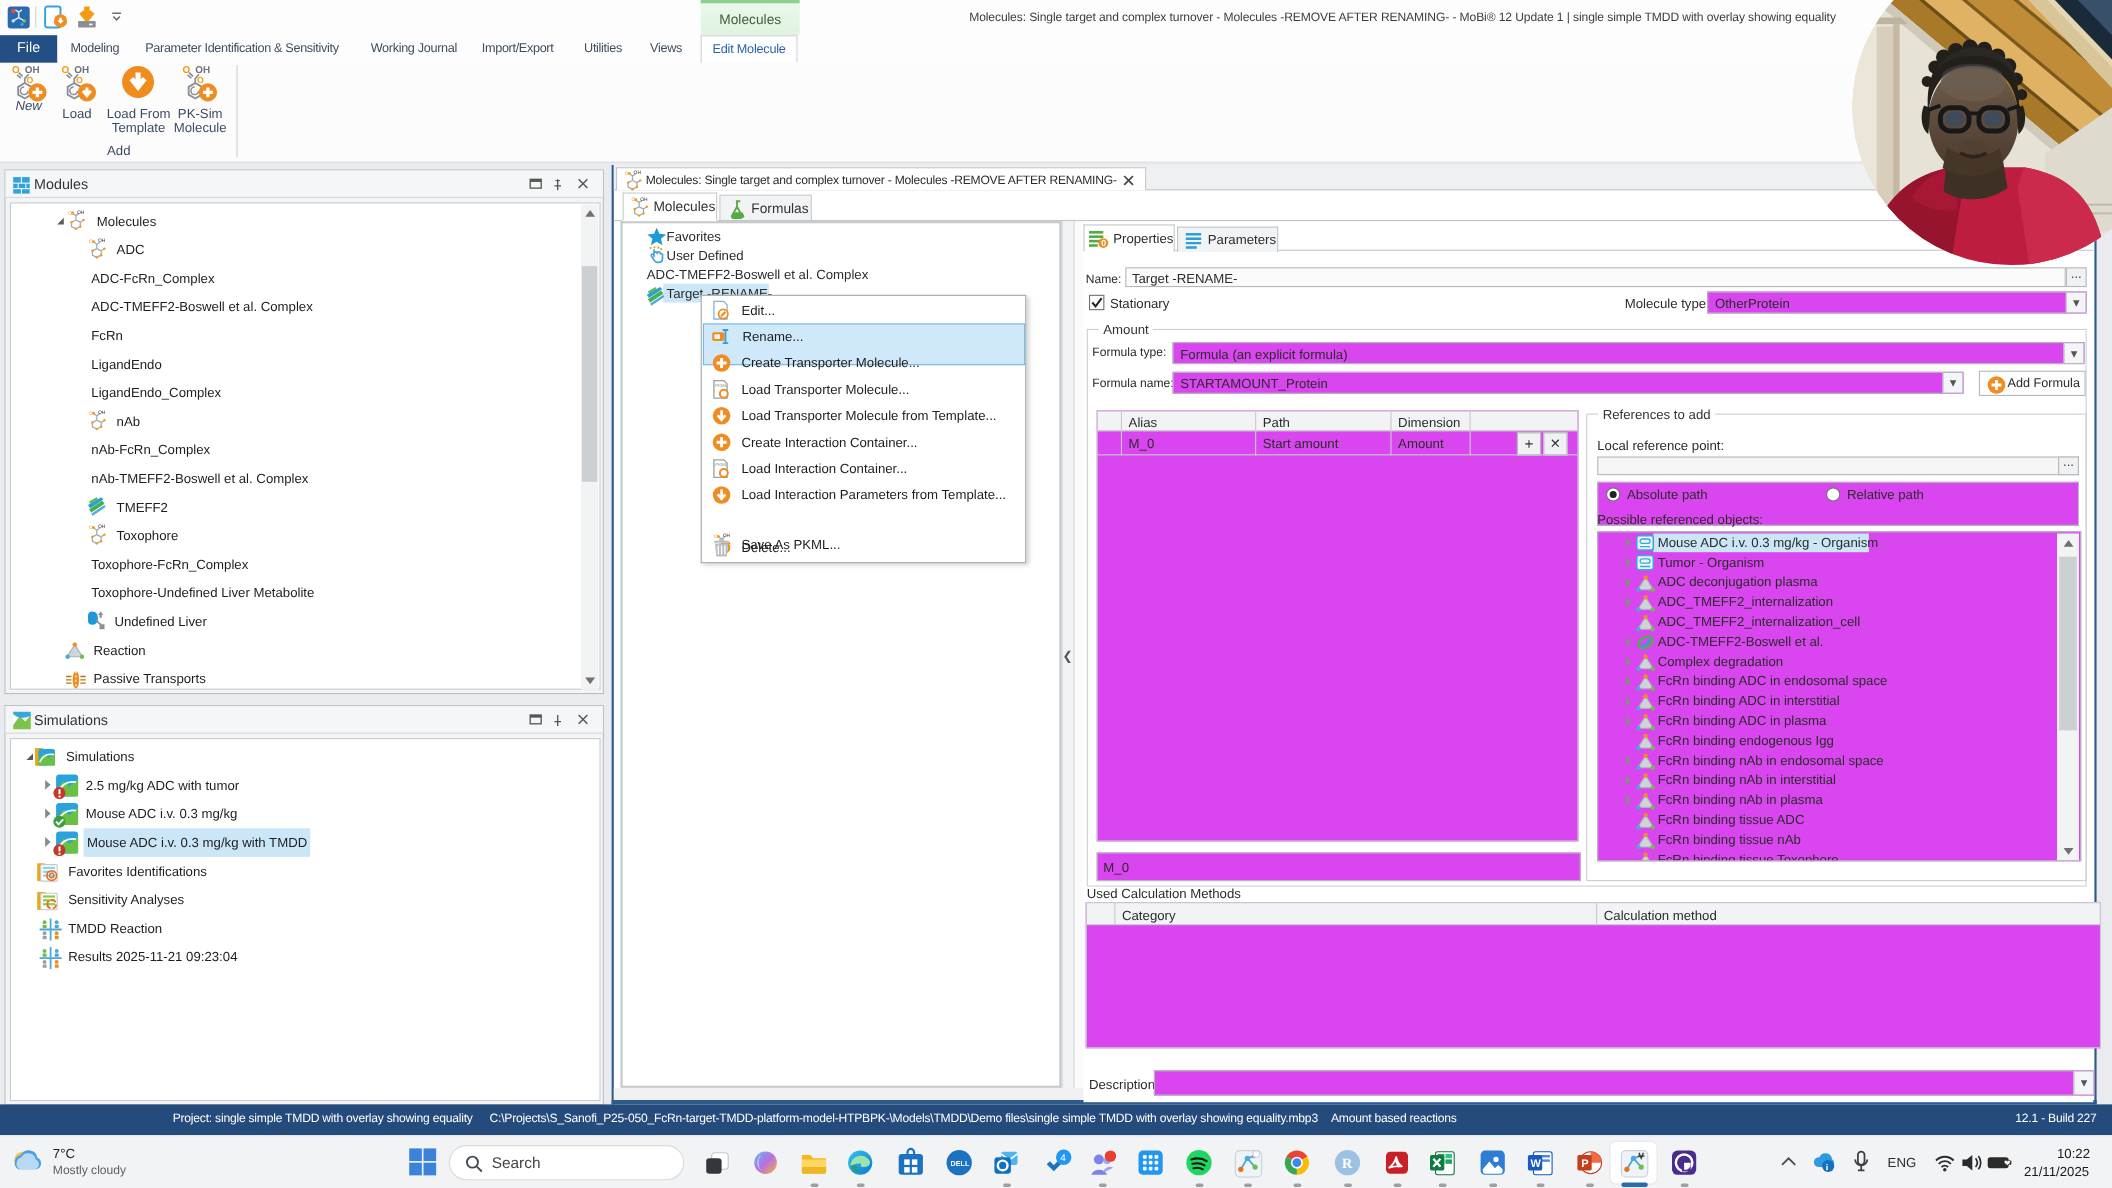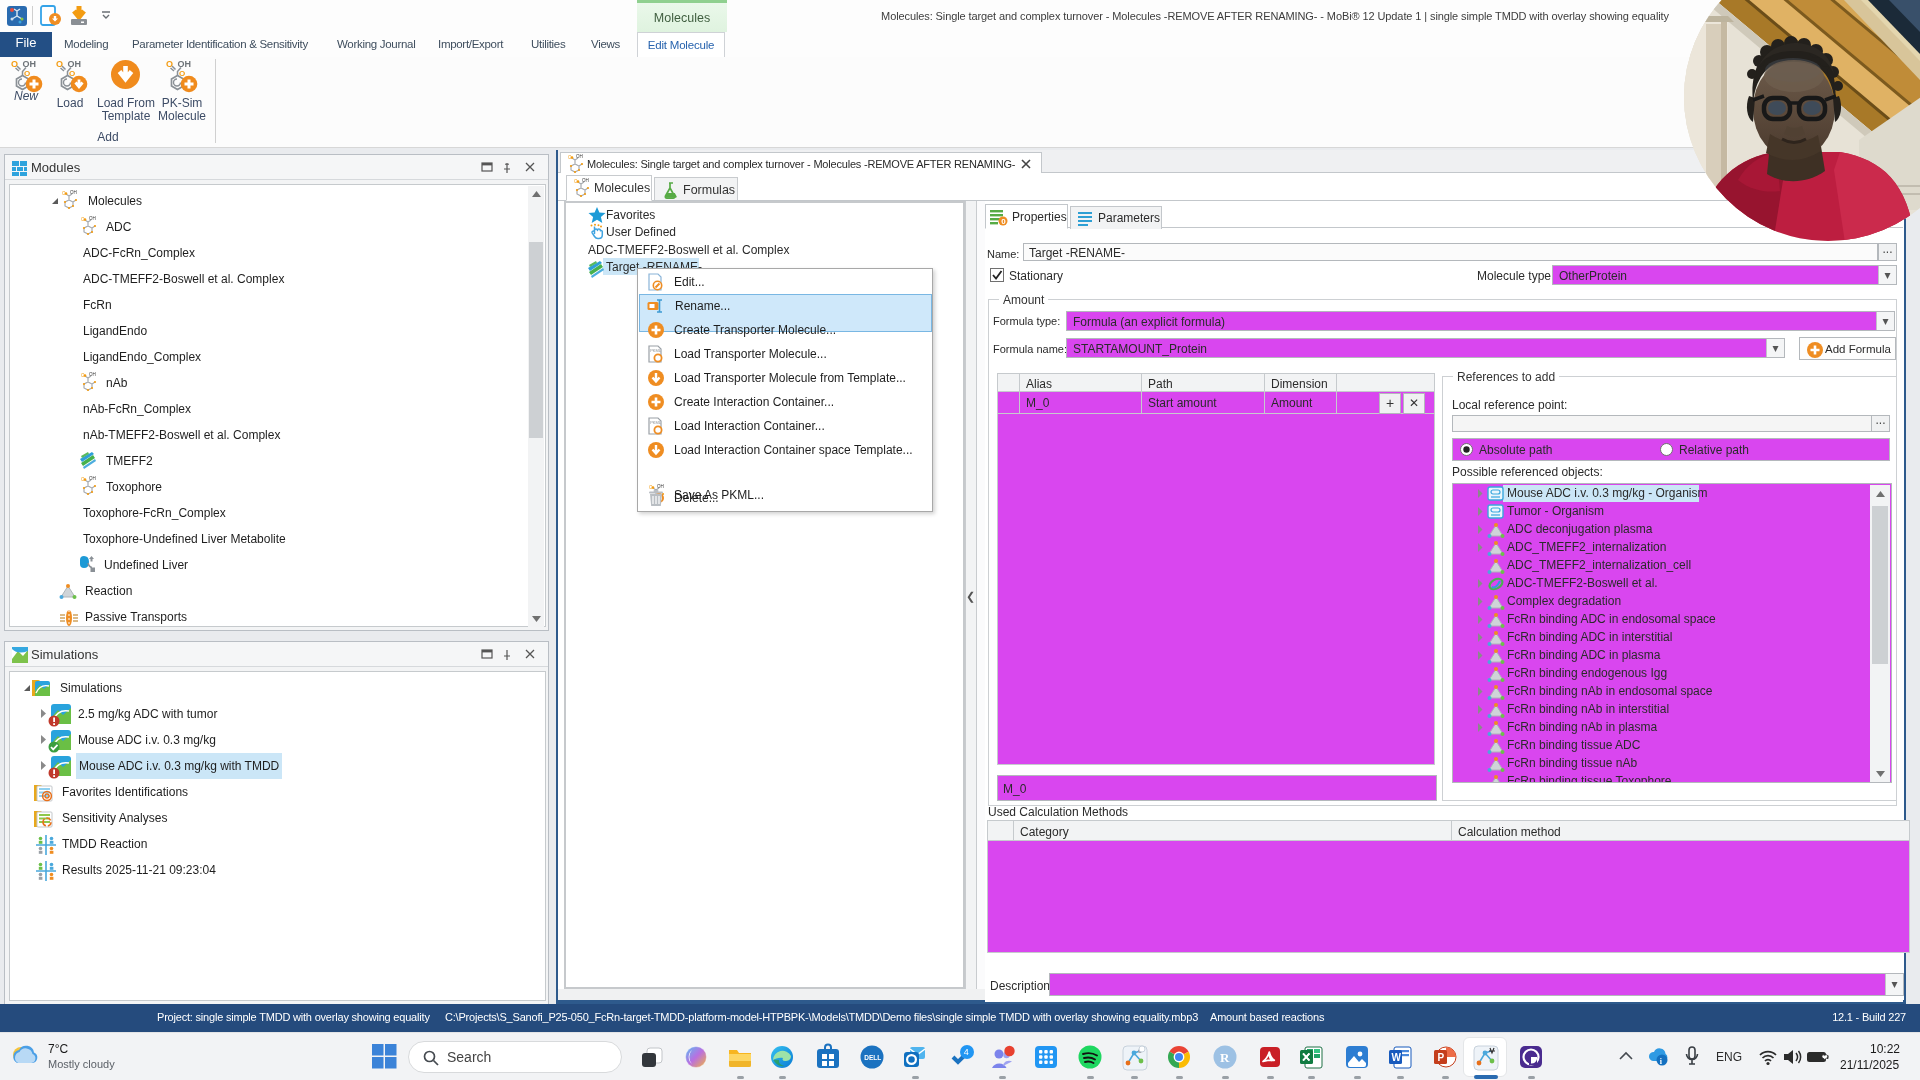--- a/index.html
+++ b/index.html
@@ -550,21 +550,21 @@
  <div class="fld" style="left:12px;top:574px;width:440px;height:26px;">
       <div class="tx" style="left:5px;top:6px;">M_0</div>
     </div>
 
  <div class="grp" style="left:457px;top:175px;width:455px;height:425px;">
       <div class="grplbl">References to add</div>
     </div>
  <div class="tx" style="left:467px;top:197px;">Local reference point:</div>
  <div class="fld" style="left:467px;top:214px;width:438px;height:17px;background:#f5f5f5;"></div>
  <div class="fld" style="left:886px;top:214px;width:19px;height:17px;background:#f0f1f2;text-align:center;line-height:9px;color:#444;">...</div>
- <div class="fld" style="left:467px;top:237px;width:438px;height:23px;">
+ <div class="fld" style="left:467px;top:237px;width:438px;height:40px;">
   <svg style="left:7px;top:4px;" width="13" height="13">
         <circle cx="6.5" cy="6.5" r="6" fill="#fff" stroke="#707070"></circle>
         <circle cx="6.5" cy="6.5" r="3.2" fill="#222"></circle>
       </svg>
   <div class="tx" style="left:26px;top:4px;">Absolute path</div>
   <svg style="left:207px;top:4px;" width="13" height="13">
         <circle cx="6.5" cy="6.5" r="6" fill="#fff" stroke="#707070"></circle>
       </svg>
   <div class="tx" style="left:226px;top:4px;">Relative path</div>
  </div>
@@ -741,21 +741,21 @@
  <div class="mi" style="top:145px;">
       <svg style="left:8px;top:3px;" width="17" height="17">
         <use href="#pkmlpage"></use>
       </svg>
       <div class="lbl">Load Interaction Container...</div>
     </div>
  <div class="mi" style="top:169px;">
       <svg style="left:8px;top:3px;" width="17" height="17">
         <use href="#orangedown"></use>
       </svg>
-      <div class="lbl">Load Interaction Container space Template...</div>
+      <div class="lbl">Load Interaction Parameters from Template...</div>
     </div>
  <div class="mi" style="top:176px;margin-top:38px;">
       <svg style="left:8px;top:2px;" width="16" height="16">
         <use href="#mol"></use>
       </svg>
       <svg style="left:15px;top:10px;" width="10" height="10">
         <circle cx="5" cy="5" r="4" fill="#fff" stroke="#ef8d22" stroke-width="2"></circle>
       </svg>
       <div class="lbl">Save As PKML...</div>
     </div>

